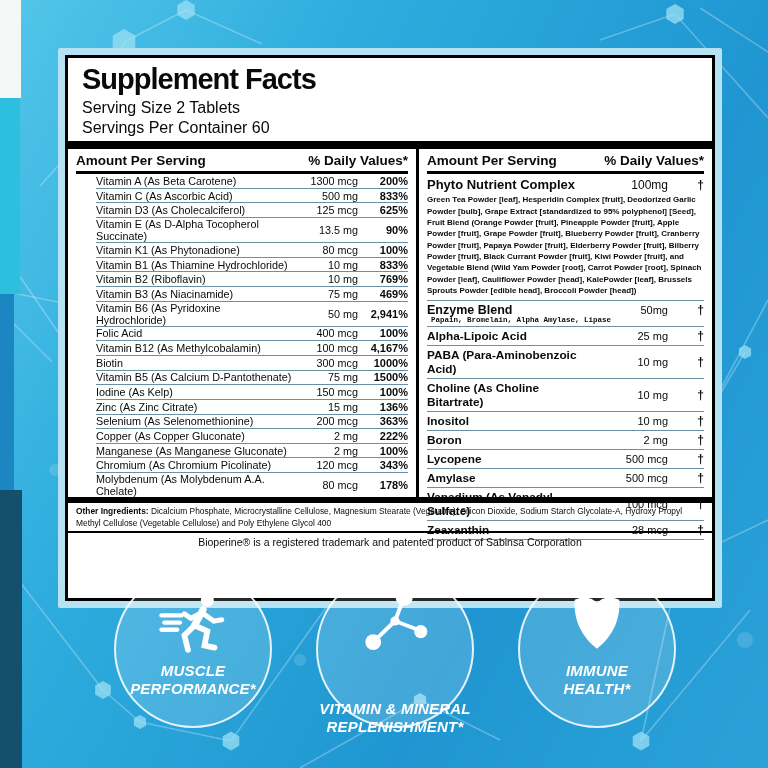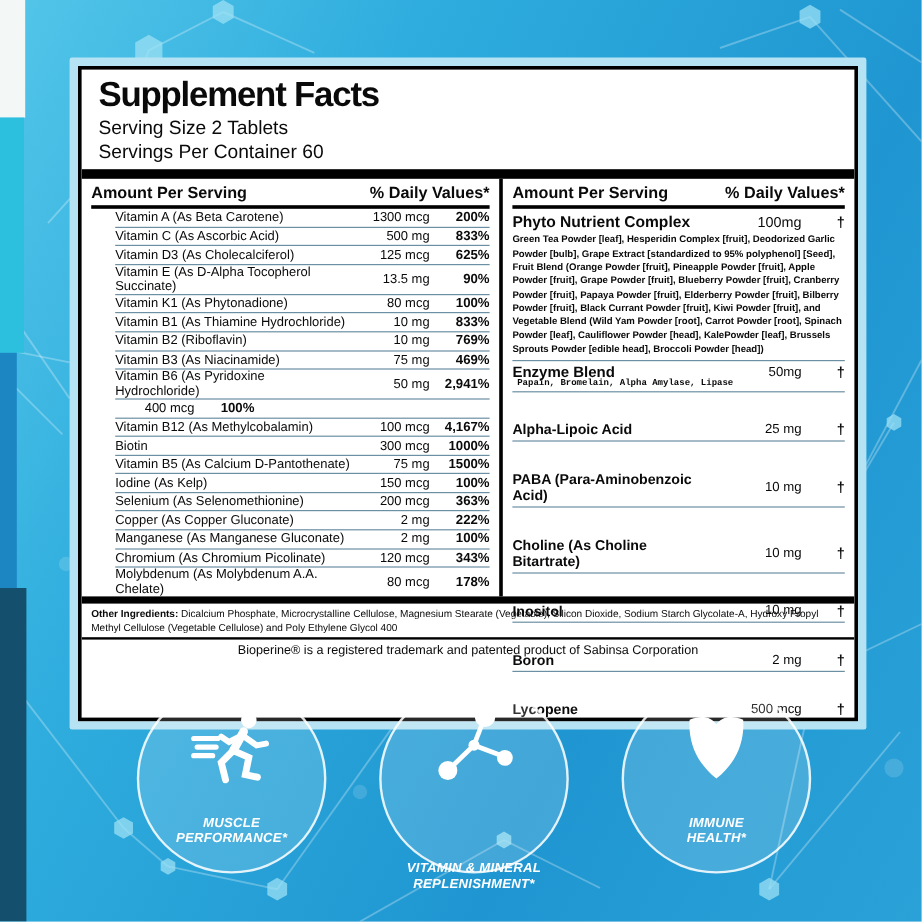--- a/index.html
+++ b/index.html
@@ -46,30 +46,30 @@
   .phyto-top .dg{flex:0 0 36px;text-align:right;font-size:12px;font-weight:bold;}
   .phyto-desc{font-size:8px;font-weight:bold;line-height:1.42;padding:1px 2px 4px 0;
     border-bottom:1px solid #6b8fa3;}
   .enzyme{border-bottom:1px solid #6b8fa3;padding:2px 0;}
   .enzyme .top{display:flex;align-items:center;}
   .enzyme .nm{flex:1;font-size:12.5px;font-weight:bold;}
   .enzyme .amt{flex:0 0 70px;text-align:right;font-size:11px;}
   .enzyme .dg{flex:0 0 36px;text-align:right;font-size:12px;font-weight:bold;}
   .enzyme .sub{font-size:7.5px;font-weight:bold;padding-left:4px;margin-top:-1px;font-family:Liberation Mono, monospace;}
   .rrows{display:flex;flex-direction:column;flex:1;}
-  .rrows .r-row{flex:1;margin-top:22px;}
+  .rrows .r-row{flex:1;}
   .other{font-size:8.4px;line-height:1.35;padding:3px 8px 2px 8px;flex:0 0 auto;}
   .trademark{border-top:2px solid #000;text-align:center;font-size:10.5px;padding:3px 0 2px 0;flex:0 0 auto;}
   
   .badge{position:absolute;top:570px;width:158px;height:158px;border-radius:50%;z-index:2;
     background:rgba(255,255,255,0.16);border:2px solid rgba(255,255,255,0.85);
     display:flex;flex-direction:column;align-items:center;box-sizing:border-box;}
   .badge .icon{margin-top:16px;height:72px;display:flex;align-items:center;justify-content:center;}
-  .badge .txt{color:#fff;font-weight:bold;font-style:italic;font-size:11px;line-height:1.18;
-    text-align:center;letter-spacing:0.2px;margin-top:20px;}
+  .badge .txt{color:#fff;font-weight:bold;font-style:italic;font-size:15px;line-height:1.18;
+    text-align:center;letter-spacing:0.2px;margin-top:2px;}
   .b1{left:114px;} .b2{left:316px;gap:44px;} .b3{left:518px;}
 </style>
 </head>
 <body>
 
 <div class="stage">
 
   <svg class="plexus" width="768" height="768" viewBox="0 0 768 768">
     <defs>
       <polygon id="hex" points="8.7,5 0,10 -8.7,5 -8.7,-5 0,-10 8.7,-5"></polygon>
@@ -190,20 +190,21 @@
                 <span class="nm">Vitamin B3 (As Niacinamide)</span>
                 <span class="amt">75 mg</span>
                 <span class="dv">469%</span>
               </div>
               <div class="row">
                 <span class="nm">Vitamin B6 (As Pyridoxine Hydrochloride)</span>
                 <span class="amt">50 mg</span>
                 <span class="dv">2,941%</span>
               </div>
               <div class="row">
+                <span class="nm">Folic Acid</span>
                 <span class="amt">400 mcg</span>
                 <span class="dv">100%</span>
               </div>
               <div class="row">
                 <span class="nm">Vitamin B12 (As Methylcobalamin)</span>
                 <span class="amt">100 mcg</span>
                 <span class="dv">4,167%</span>
               </div>
               <div class="row">
                 <span class="nm">Biotin</span>
@@ -212,20 +213,25 @@
               </div>
               <div class="row">
                 <span class="nm">Vitamin B5 (As Calcium D-Pantothenate)</span>
                 <span class="amt">75 mg</span>
                 <span class="dv">1500%</span>
               </div>
               <div class="row">
                 <span class="nm">Iodine (As Kelp)</span>
                 <span class="amt">150 mcg</span>
                 <span class="dv">100%</span>
+              </div>
+              <div class="row">
+                <span class="nm">Zinc (As Zinc Citrate)</span>
+                <span class="amt">15 mg</span>
+                <span class="dv">136%</span>
               </div>
               <div class="row">
                 <span class="nm">Selenium (As Selenomethionine)</span>
                 <span class="amt">200 mcg</span>
                 <span class="dv">363%</span>
               </div>
               <div class="row">
                 <span class="nm">Copper (As Copper Gluconate)</span>
                 <span class="amt">2 mg</span>
                 <span class="dv">222%</span>

